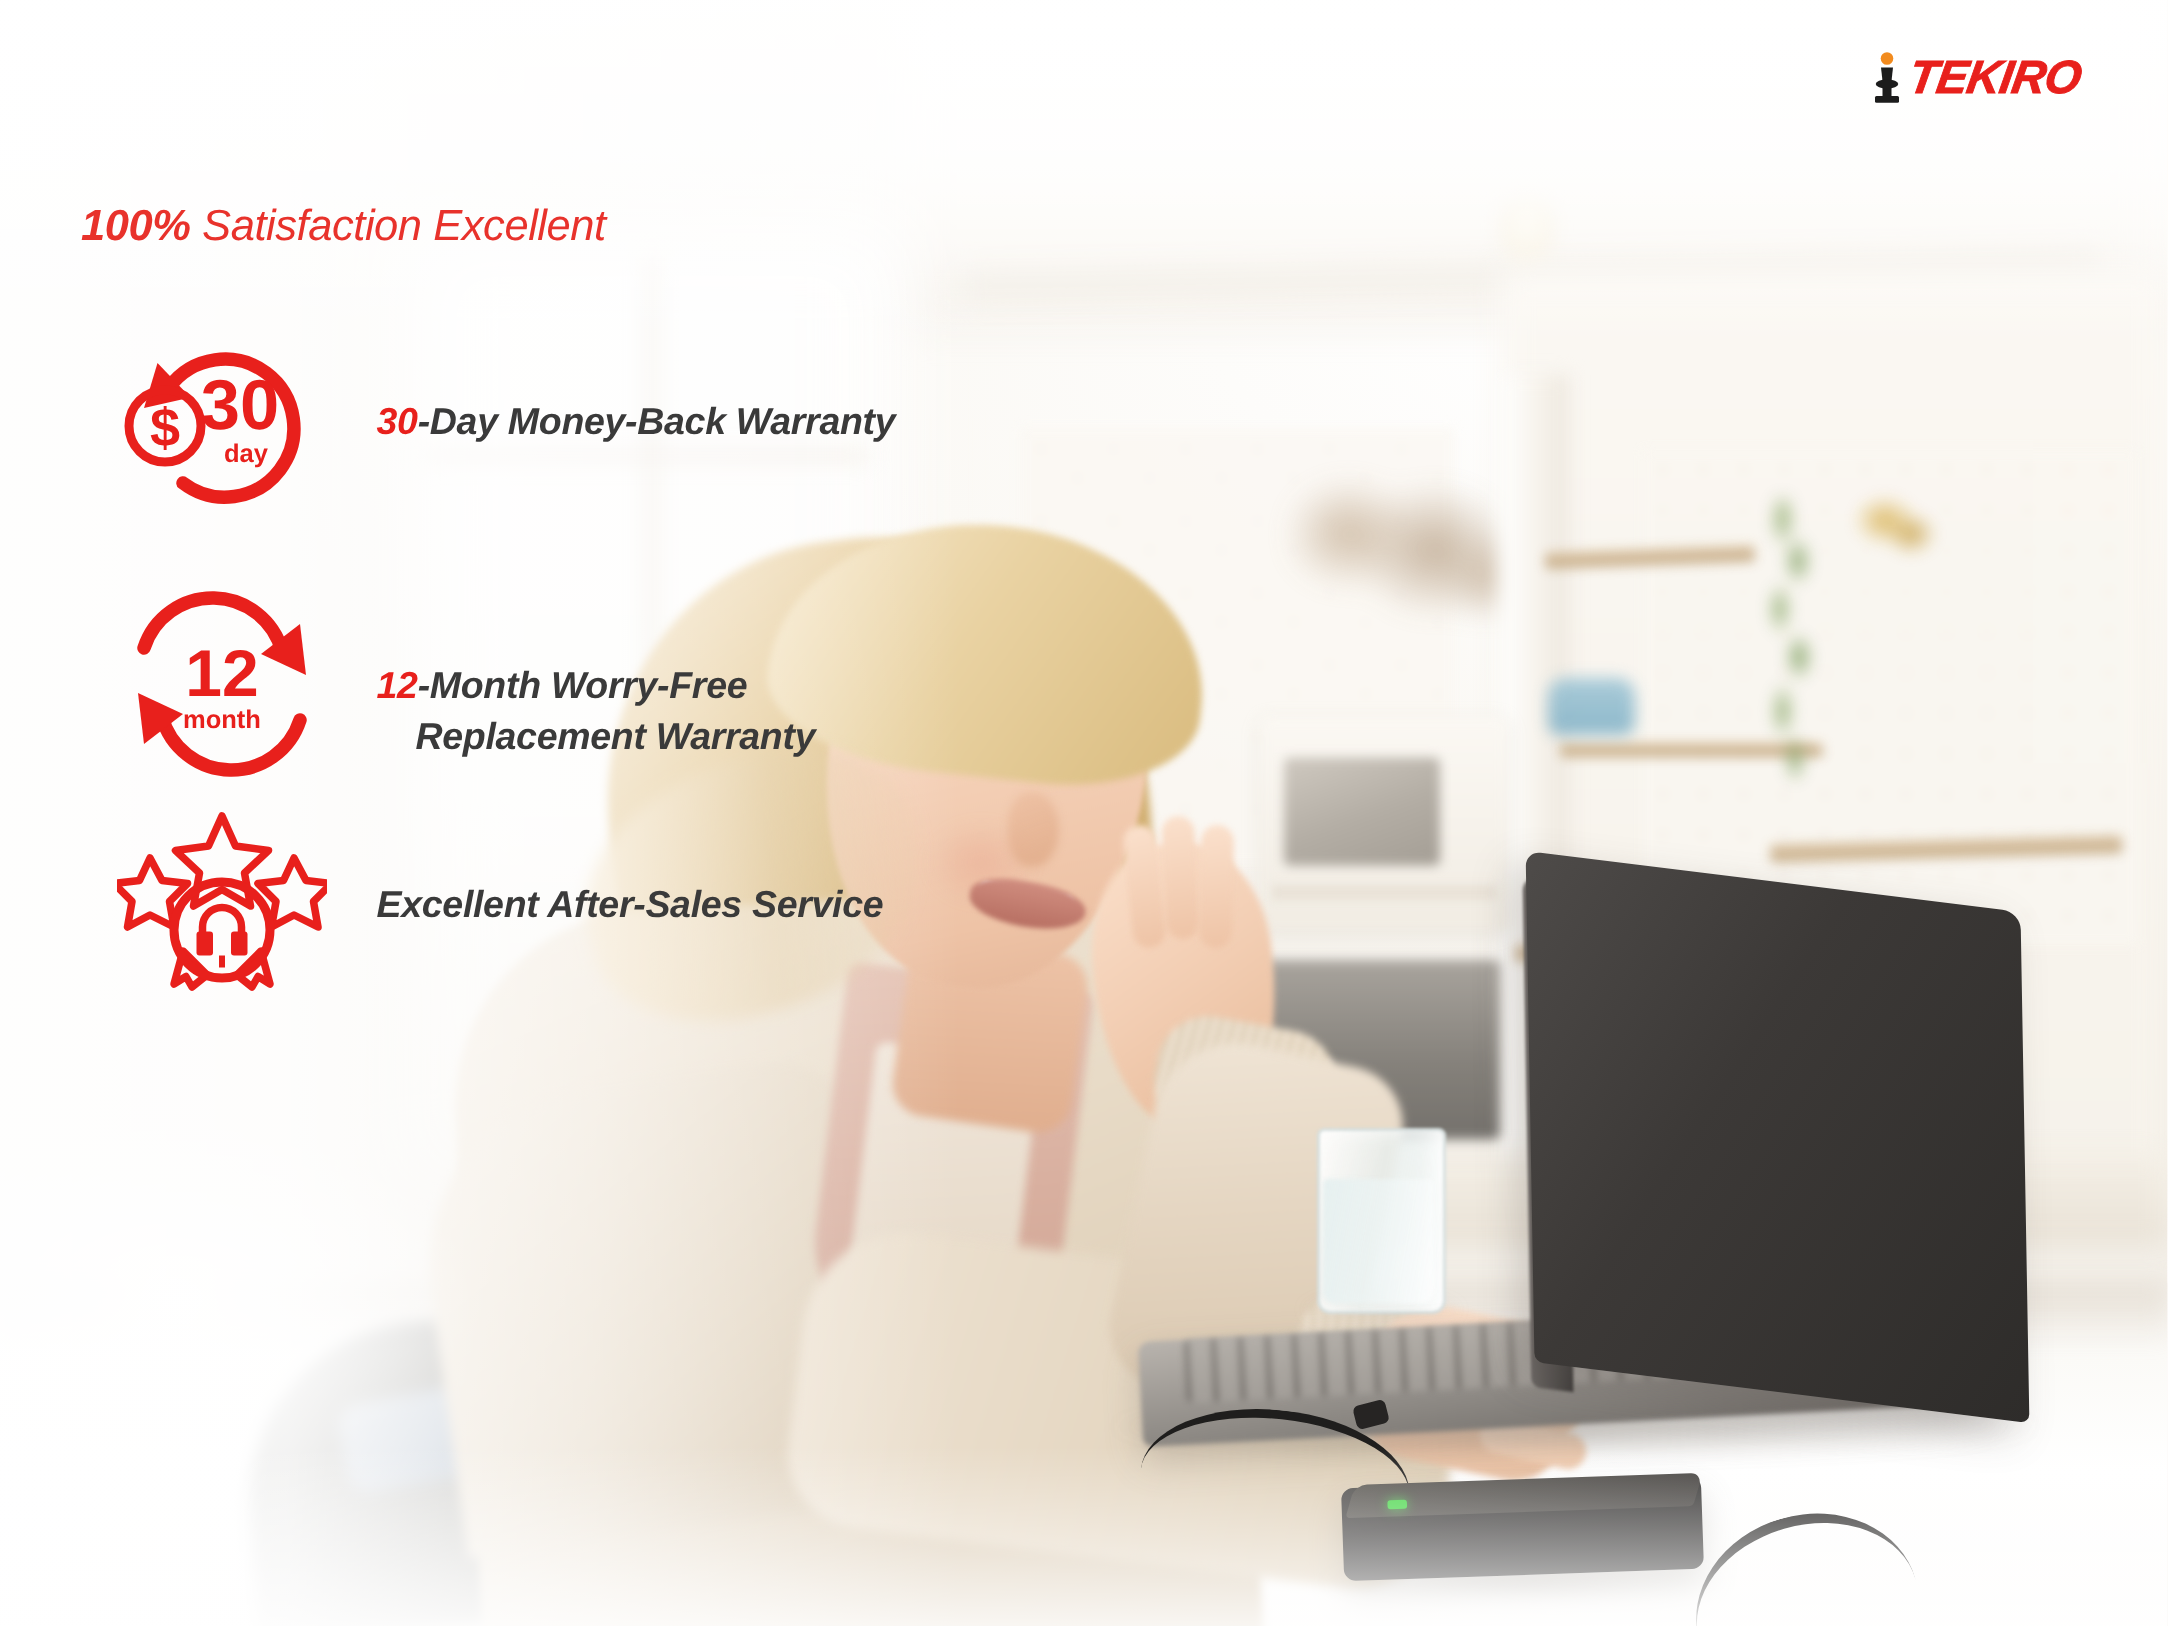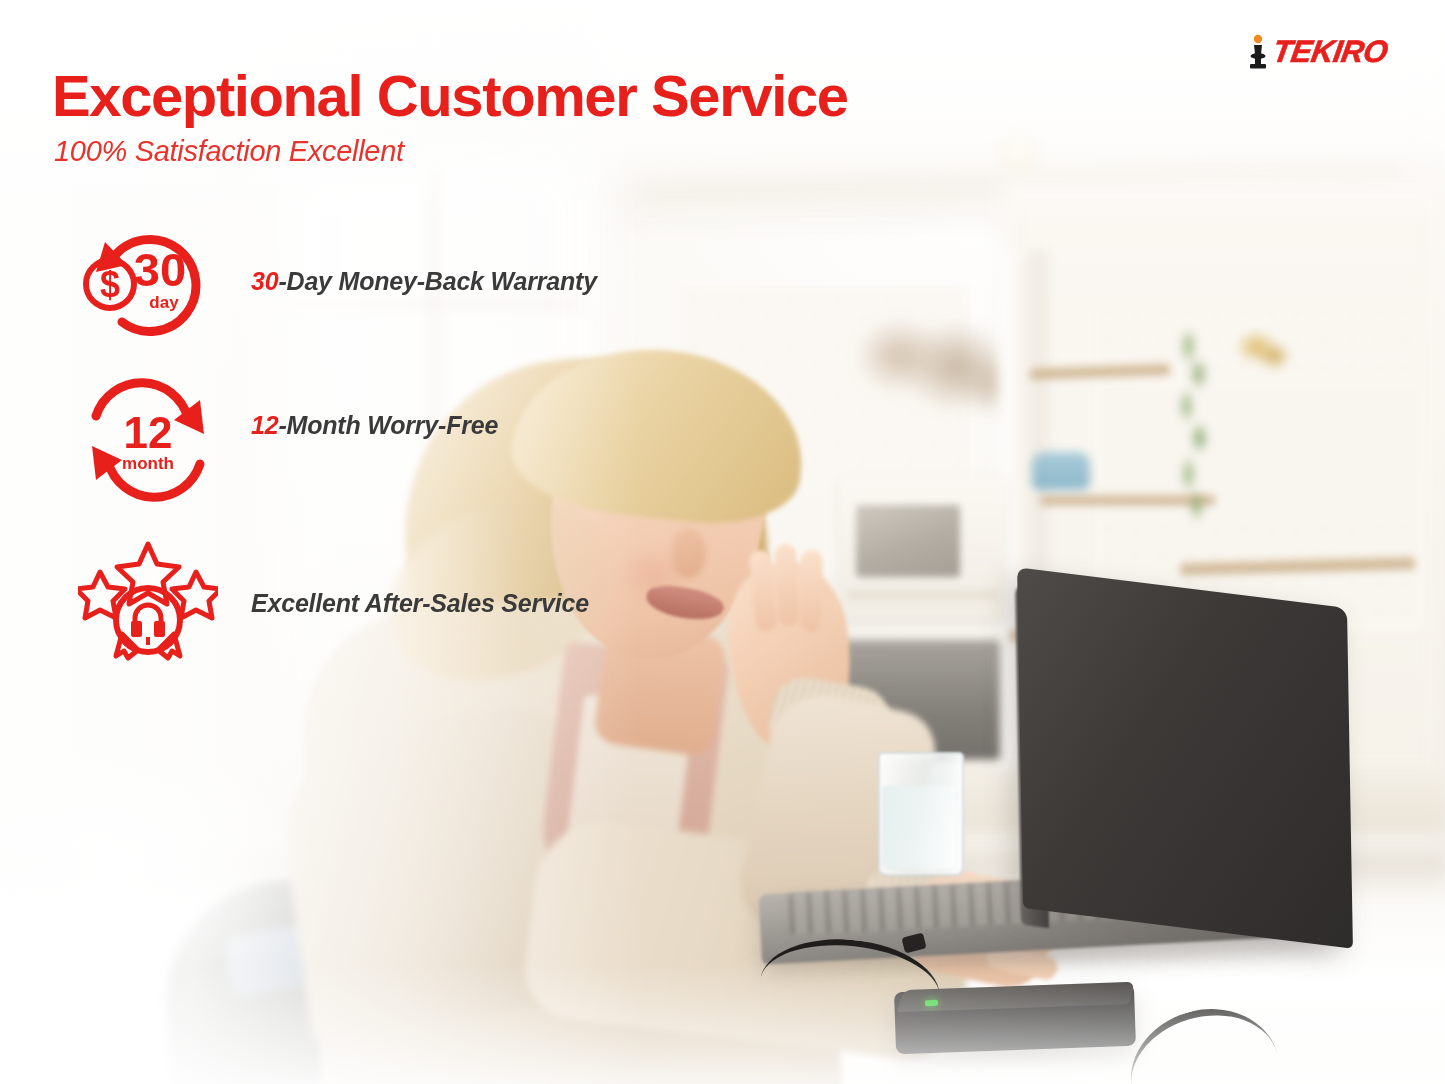--- a/index.html
+++ b/index.html
@@ -645,27 +645,27 @@
   }
   .subheadline {
     position: absolute;
     left: 54px; top: 135px;
     font-size: 29px;
     font-style: italic;
     color: #E8322B;
     letter-spacing: -0.3px;
     white-space: nowrap;
   }
-  .subheadline b { font-weight: normal; }
+  .subheadline b { font-weight: bold; }
 
   .features { position: absolute; left: 0; top: 0; }
 
   .feature { position: absolute; display: flex; align-items: flex-start; }
   .feature-1 { left: 78px; top: 222px; }
-  .feature-2 { left: 78px; top: 378px; }
+  .feature-2 { left: 78px; top: 394px; align-items: center; }
   .feature-3 { left: 78px; top: 538px; }
 
   .feature-icon { width: 148px; flex: none; }
   .feature-text {
     font-size: 25px;
     font-weight: bold;
     font-style: italic;
     color: #3A3A3A;
     line-height: 1.38;
     letter-spacing: -0.2px;
@@ -784,21 +784,20 @@
       <svg class="logo-mark" width="26" height="36" viewBox="0 0 26 36">
         <circle cx="13" cy="5" r="4.2" fill="#F28B1E"></circle>
         <path d="M9 11 h8 l-1 9 h-6 z" fill="#1C1C1C"></path>
         <ellipse cx="13" cy="22" rx="7.5" ry="3" fill="#1C1C1C"></ellipse>
         <rect x="10" y="24" width="6" height="6" fill="#1C1C1C"></rect>
         <rect x="5" y="30" width="16" height="4.5" rx="1" fill="#1C1C1C"></rect>
       </svg>
       <span class="logo-word">TEKIRO</span>
     </div>
 
-    <div class="headline">Exceptional Customer Service</div>
 
     <div class="subheadline">
       <b>100%</b><span> Satisfaction Excellent</span>
     </div>
 
     <div class="features">
 
       <div class="feature feature-1">
         <div class="feature-icon">
           <svg width="140" height="130" viewBox="0 0 140 130">
@@ -827,20 +826,21 @@
 
             <path d="M122 86 A48 48 0 0 1 30 84" fill="none" stroke="#E8201C" stroke-width="9" stroke-linecap="round"></path>
             <polygon points="18,102 14,68 44,82" fill="#E8201C"></polygon>
 
             <text x="70" y="70" font-family="Liberation Sans, sans-serif" font-size="44" font-weight="bold" fill="#E8201C" text-anchor="middle">12</text>
             <text x="70" y="91" font-family="Liberation Sans, sans-serif" font-size="17" font-weight="bold" fill="#E8201C" text-anchor="middle">month</text>
           </svg>
         </div>
         <div class="feature-text ft-2">
           <span class="num">12</span><span>-Month Worry-Free</span>
+          <span class="indent">Replacement Warranty</span>
         </div>
       </div>
 
       <div class="feature feature-3">
         <div class="feature-icon">
           <svg width="140" height="130" viewBox="0 0 140 130">
 
             <polygon points="70,6 79,26 101,29 85,44 89,66 70,55 51,66 55,44 39,29 61,26" fill="none" stroke="#E8201C" stroke-width="5" stroke-linejoin="round"></polygon>
             <polygon points="22,34 30,49 47,51 35,63 38,80 22,72 7,80 10,63 -2,51 15,49" fill="none" stroke="#E8201C" stroke-width="5" stroke-linejoin="round"></polygon>
             <polygon points="118,34 126,49 143,51 131,63 134,80 118,72 103,80 106,63 94,51 111,49" fill="none" stroke="#E8201C" stroke-width="5" stroke-linejoin="round"></polygon>

